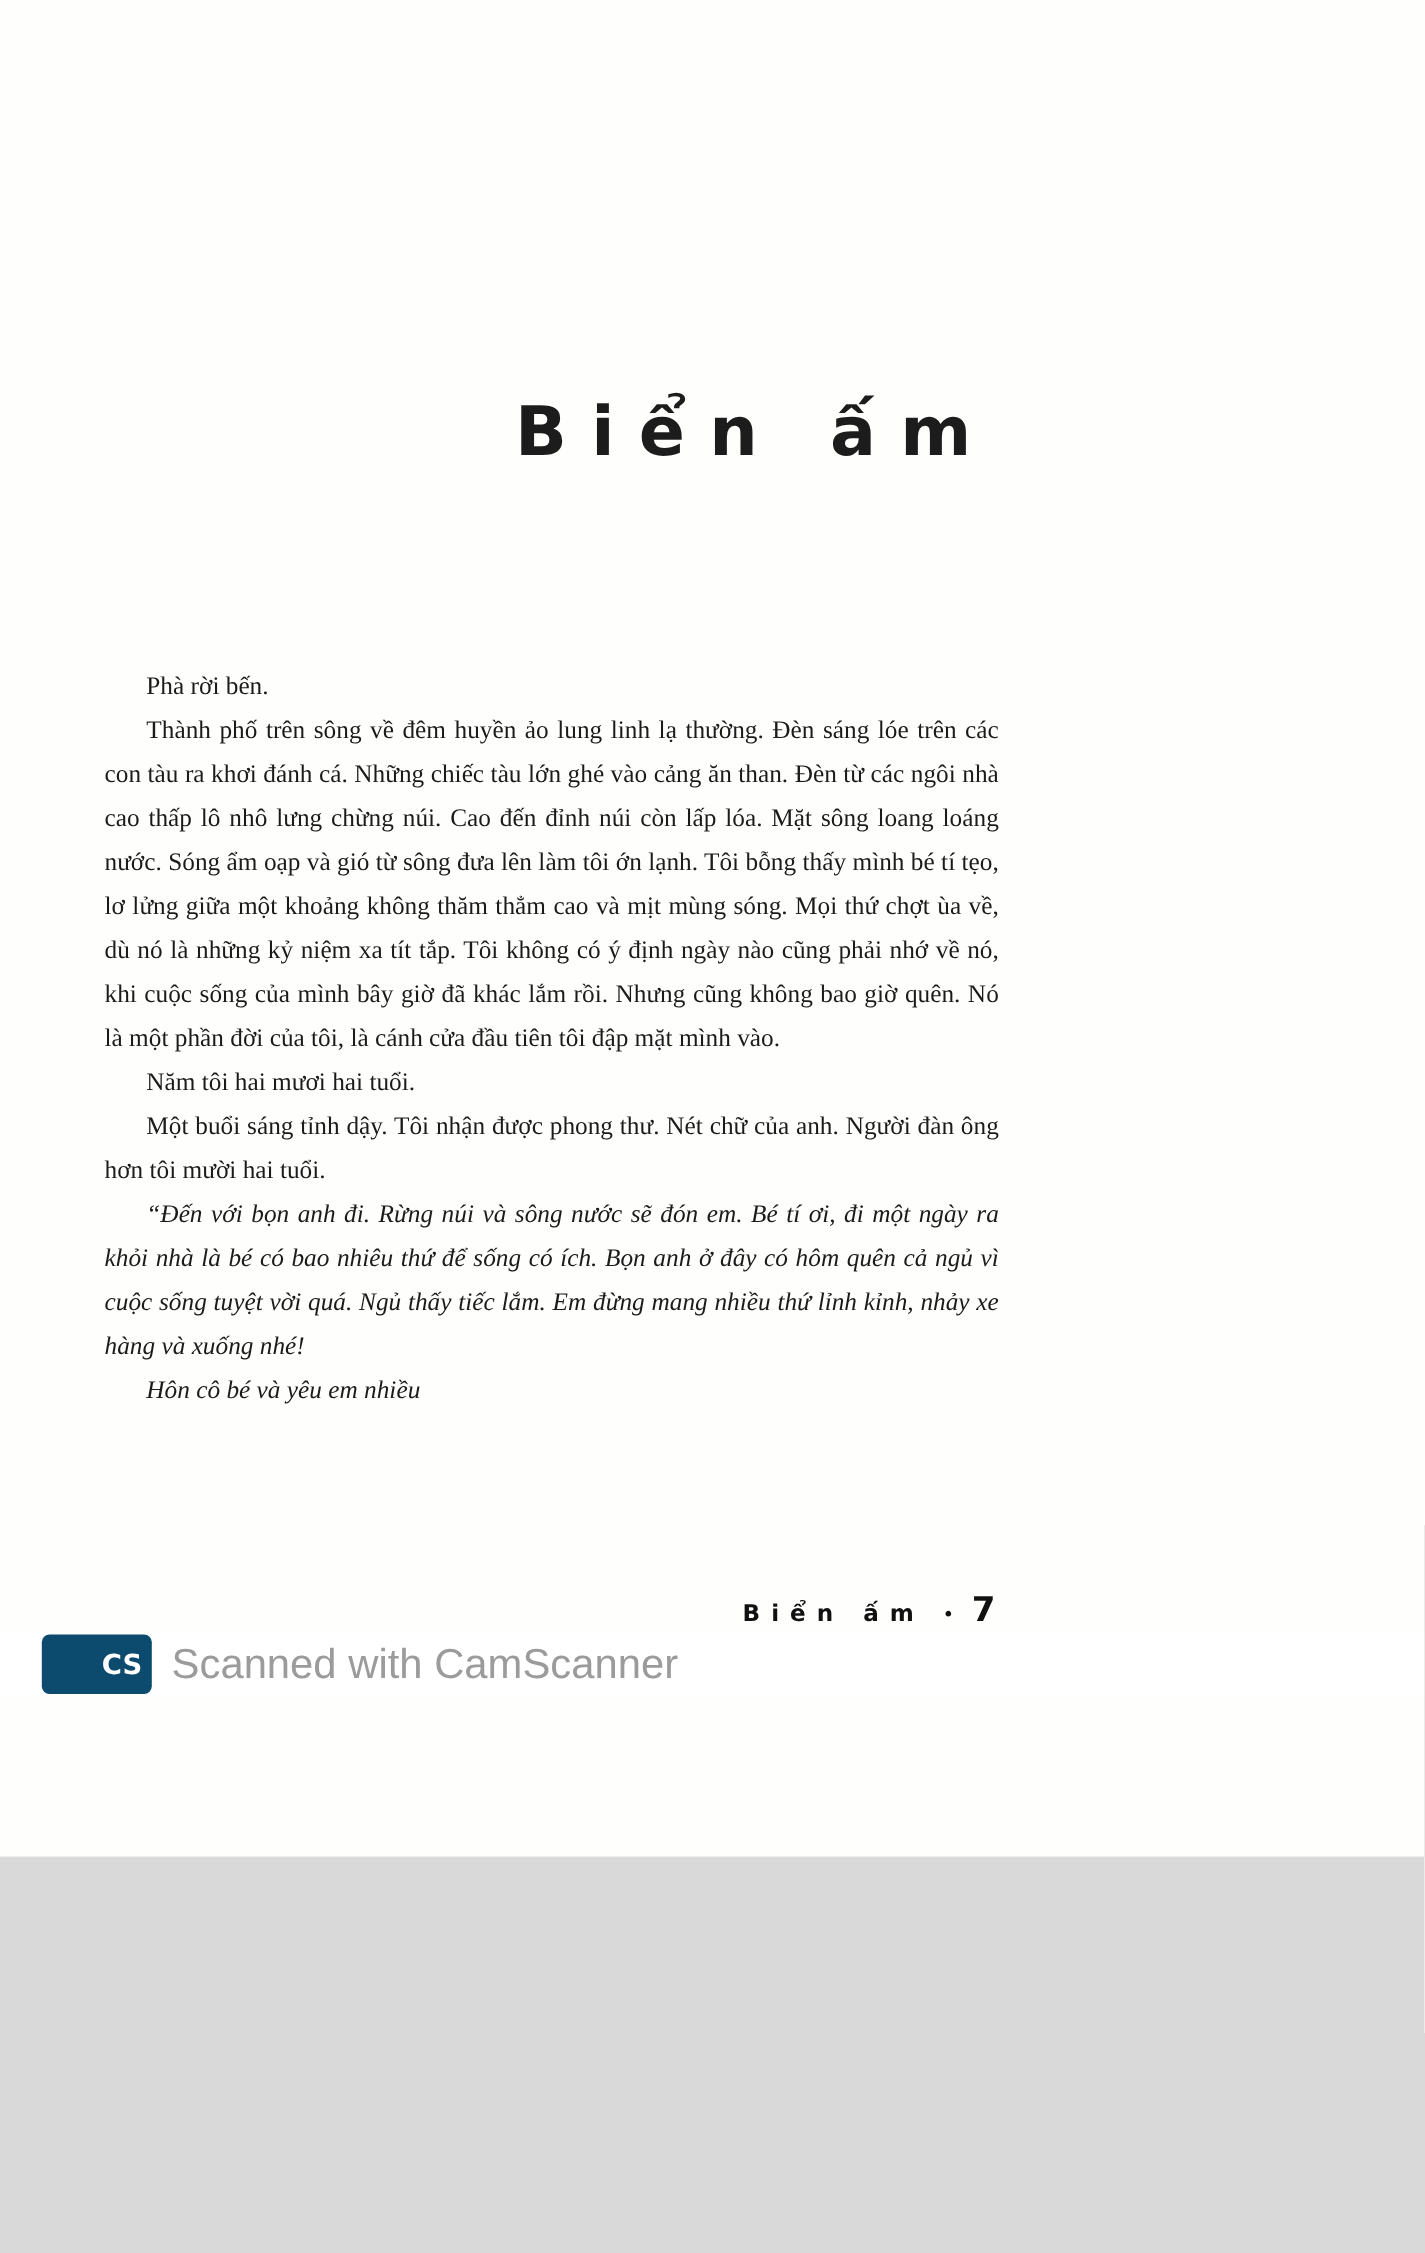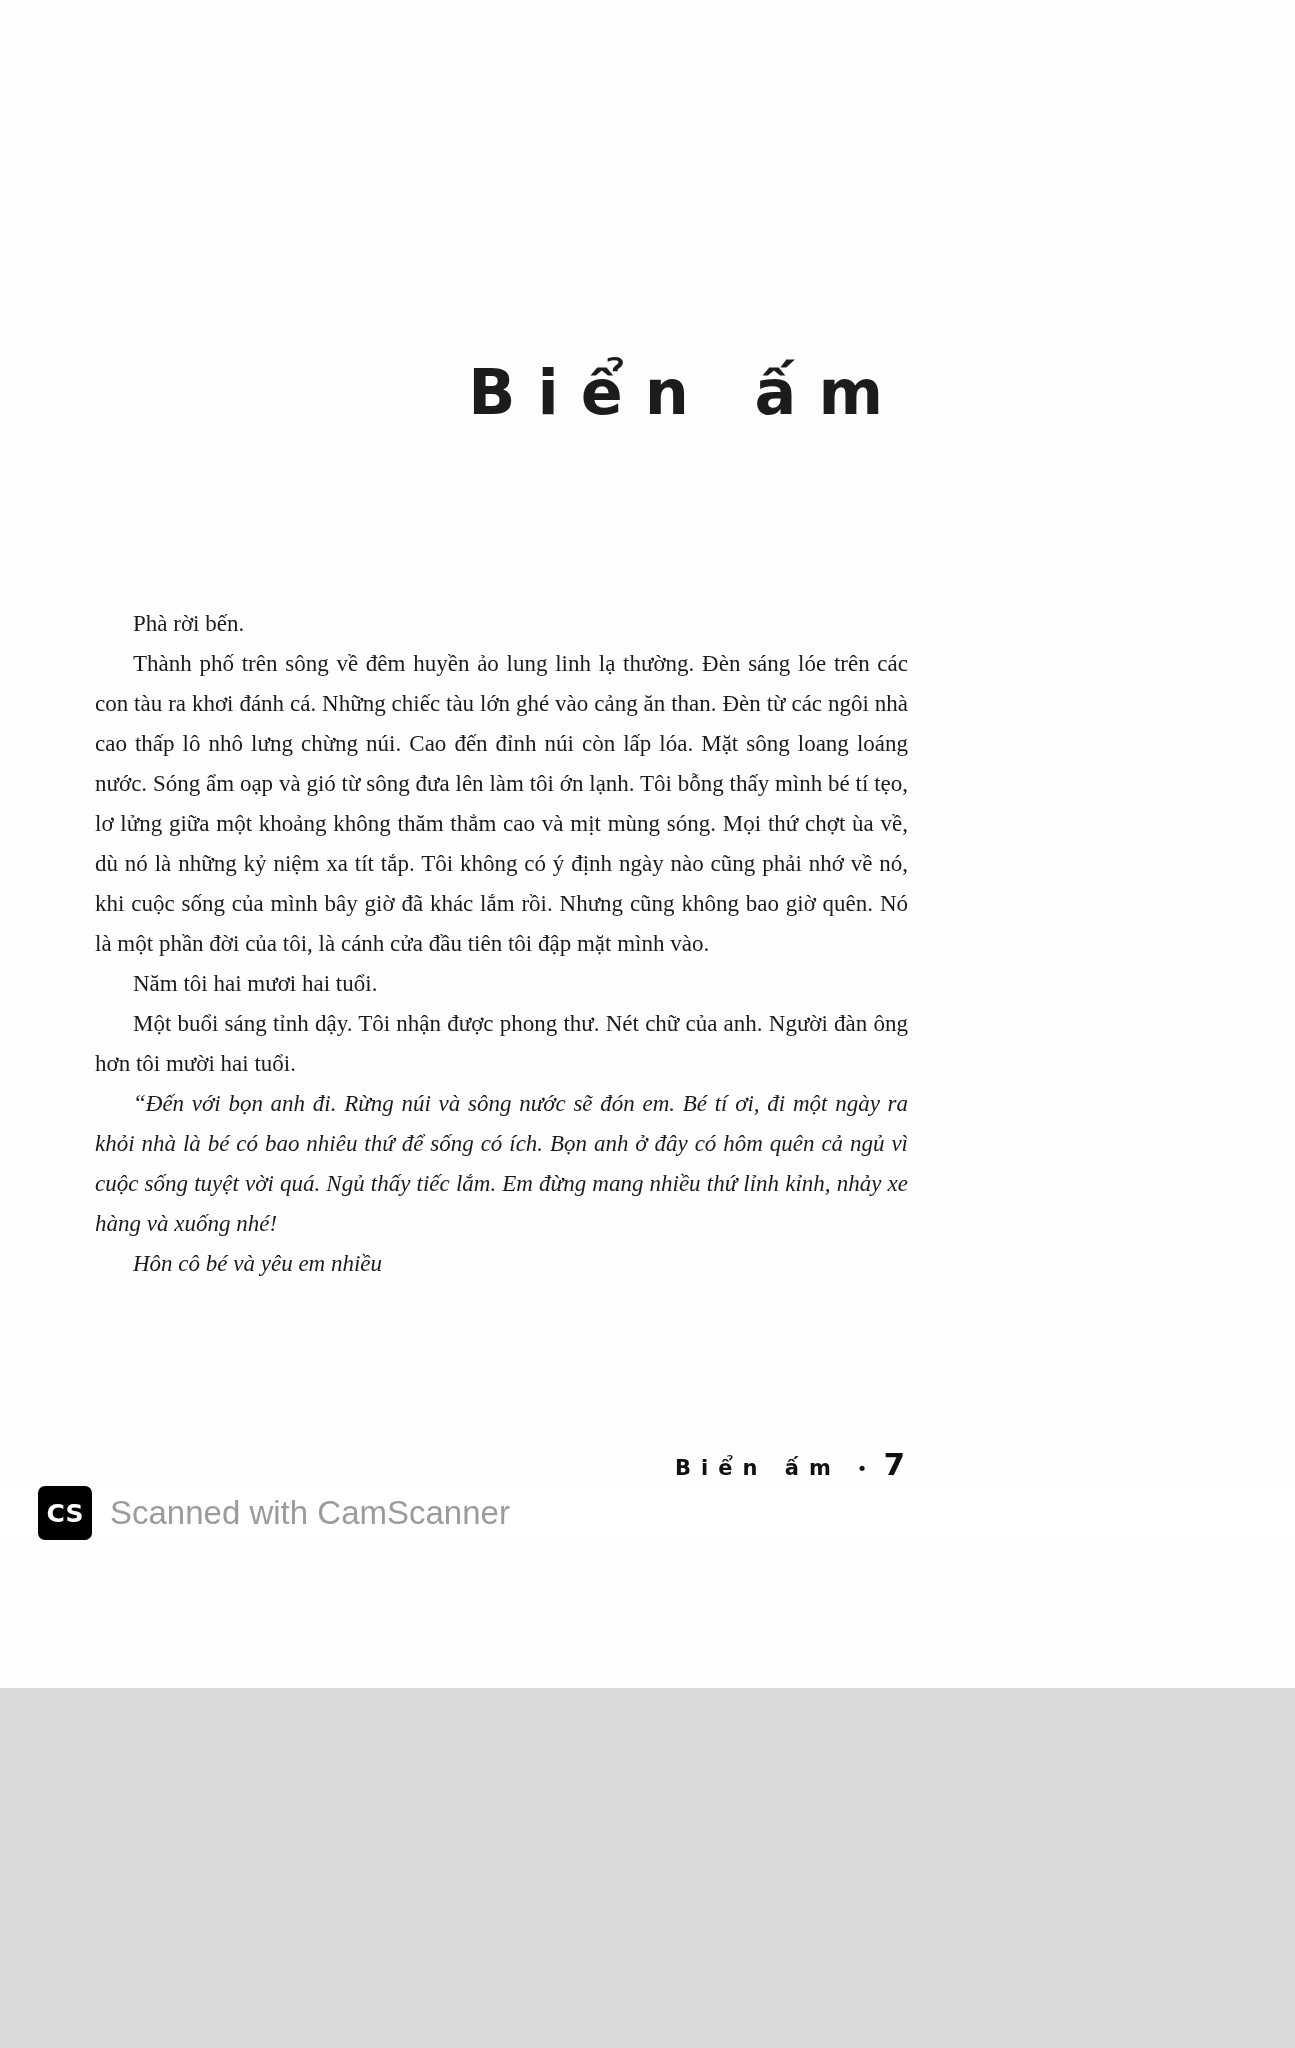--- a/index.html
+++ b/index.html
@@ -79,34 +79,35 @@
     height: 58px;
     background: #ffffff;
     display: flex;
     align-items: center;
   }
   .cs-logo {
     width: 54px;
     height: 54px;
     margin-left: 38px;
     border-radius: 7px;
-    background: #000000;
+    background: #0c4a6e;
     color: #ffffff;
     display: flex;
     align-items: center;
     justify-content: center;
     font-family: "DejaVu Sans", sans-serif;
     font-weight: bold;
     font-size: 25px;
     flex: 0 0 auto;
+    padding-left: 46px;
   }
   .scanner-label {
     margin-left: 18px;
     font-family: "Liberation Sans", sans-serif;
-    font-size: 33px;
+    font-size: 38px;
     color: #9b9b9b;
   }
 </style>
 </head>
 <body>
 
 <div class="page">
 
   <div class="chapter-title">Biển ấm</div>
 

